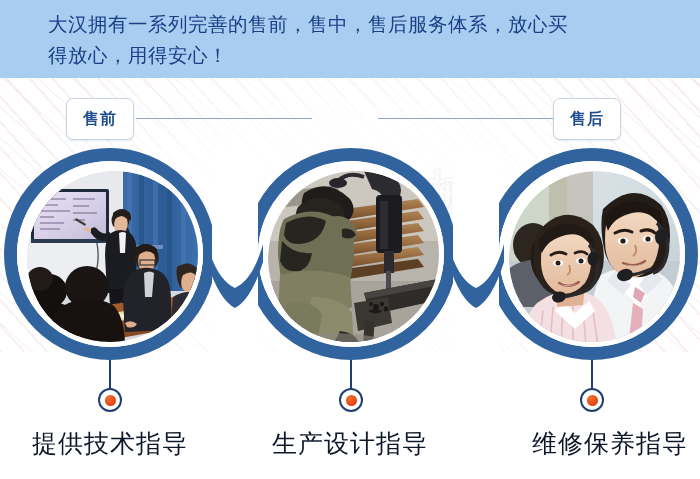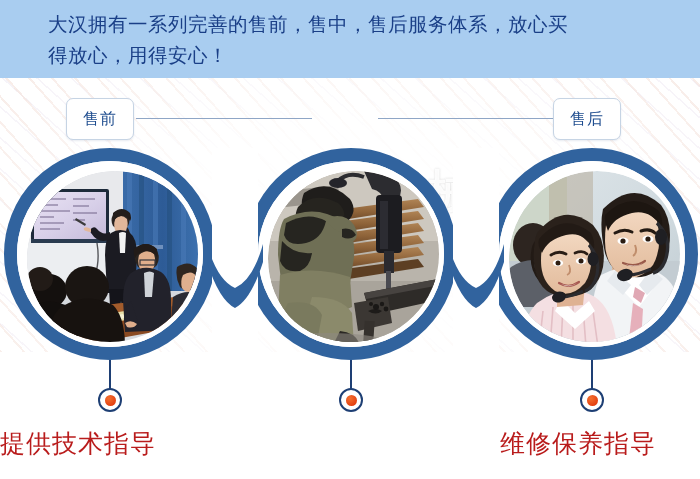--- a/index.html
+++ b/index.html
@@ -151,20 +151,21 @@
     box-sizing: border-box;
     border: 1px solid #c6d4e4;
     border-radius: 7px;
     background: #ffffff;
     color: #1f4d8f;
     font-size: 16px;
     line-height: 40px;
     text-align: center;
     letter-spacing: 1px;
     box-shadow: 0 1px 2px rgba(120,140,170,0.18);
+    font-weight: bold;
   }
   .tag-1 { left: 66px; }
   .tag-2 { left: 310px; }
   .tag-3 { left: 553px; text-align: center; }
 
   
   .node {
     position: absolute;
     top: 148px;
     width: 212px;
@@ -262,21 +263,22 @@
     border-radius: 50%;
     background: #ec4a18;
     background-image: radial-gradient(circle at 35% 30%, #f4702f 0%, #e33f10 75%);
   }
 
   
   .caption {
     position: absolute;
     top: 427px;
     width: 220px;
-    color: #b91c1c;
+    text-align: center;
+    color: #0f172a;
     font-size: 25px;
     line-height: 32px;
     letter-spacing: 1px;
     font-weight: 400;
     white-space: nowrap;
   }
   .caption-1 { left: 0px; }
   .caption-2 { left: 240px; }
   .caption-3 { left: 500px; }
 </style>
@@ -630,15 +632,16 @@
     <div class="marker-dot"></div>
   </div>
   <div class="marker marker-2">
     <div class="marker-dot"></div>
   </div>
   <div class="marker marker-3">
     <div class="marker-dot"></div>
   </div>
 
   <div class="caption caption-1">提供技术指导</div>
+  <div class="caption caption-2">生产设计指导</div>
   <div class="caption caption-3">维修保养指导</div>
 
 </div>
 
 </body></html>

